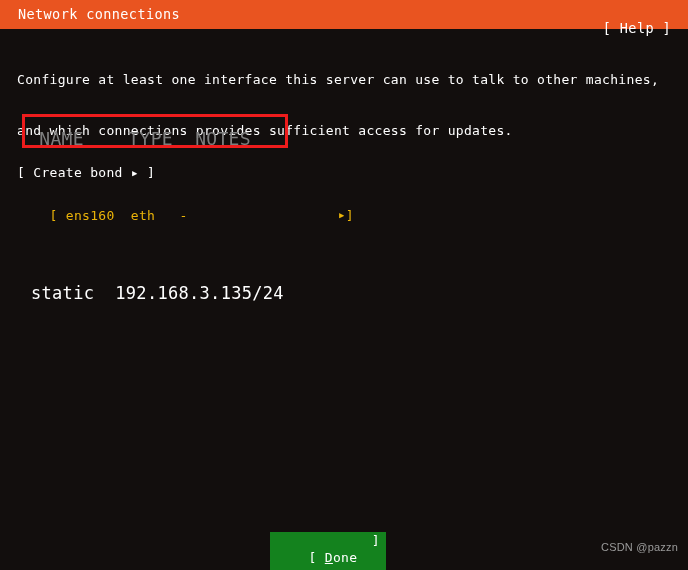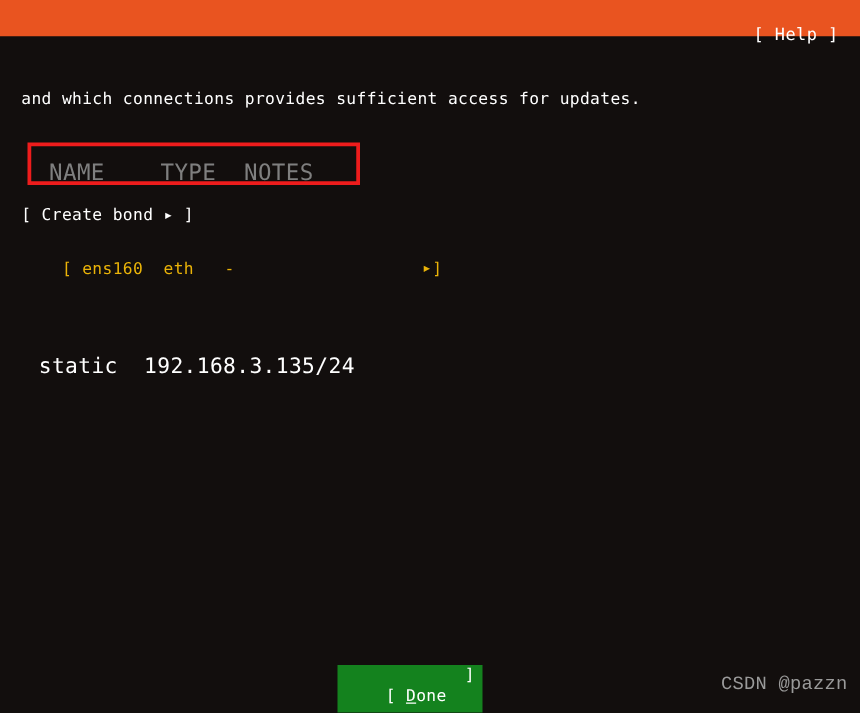--- a/index.html
+++ b/index.html
@@ -160,35 +160,37 @@
   }
   .accel {
     text-decoration: underline;
   }
 
   
   .watermark {
     position: absolute;
     right: 10px;
     bottom: 15px;
-    font-family: Liberation Mono, monospace;
-    font-size: 15px;
+    font-family: Liberation Sans, sans-serif;
+    font-size: 11px;
     color: #9a9a9a;
     letter-spacing: 0.2px;
     white-space: nowrap;
   }
 </style>
 </head>
 <body>
 
 <div class="header">
+  <div class="header-title">Network connections</div>
   <div class="header-help">[ Help ]</div>
 </div>
 
 <div class="intro">
+  <div>Configure at least one interface this server can use to talk to other machines,</div>
   <div>and which connections provides sufficient access for updates.</div>
 </div>
 
 <div class="net-table">
 
   <div class="col-head">  NAME    TYPE  NOTES</div>
 
   <div class="iface-row">
     <span>[ ens160  eth   -</span><span style="display:inline-block;width:150px"></span><span class="iface-arrow">▸</span><span>]</span>
   </div>

